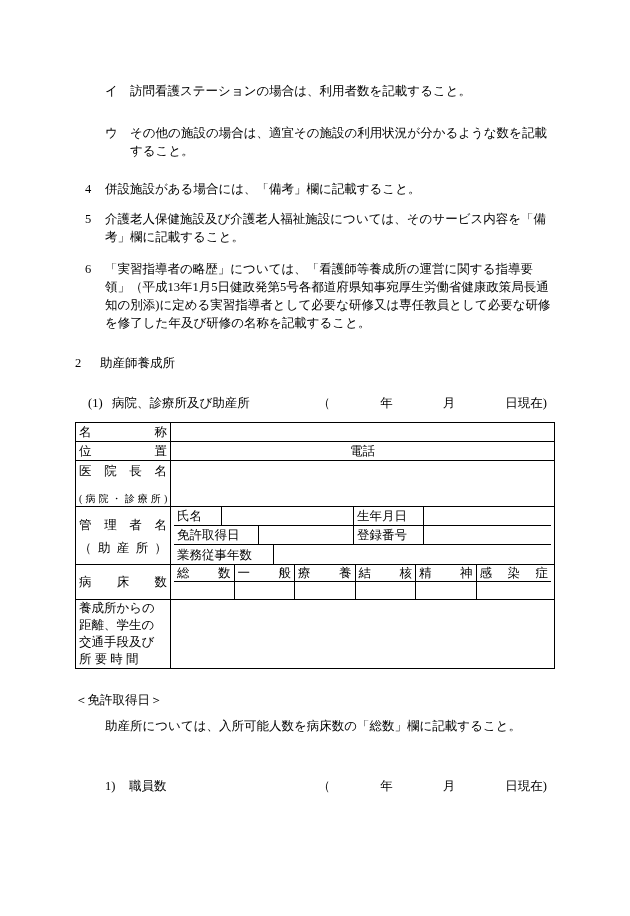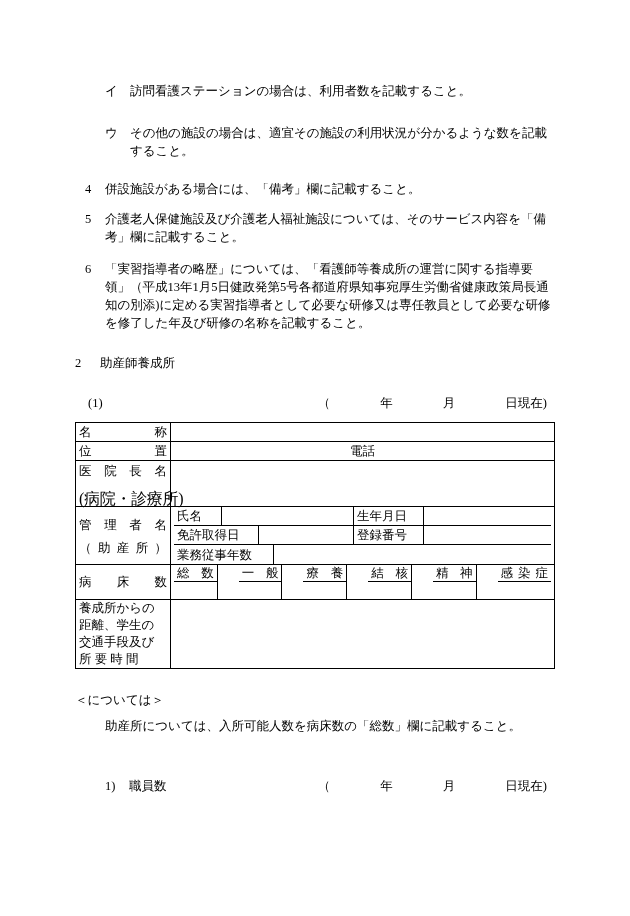--- a/index.html
+++ b/index.html
@@ -37,38 +37,38 @@
   .subline .hnum { margin-left: 13px; width: 24px; flex: none; }
   .subline .hdate { margin-left: auto; padding-right: 8px; white-space: pre; }
 
   
   table.form { border-collapse: collapse; width: 100%; margin-top: 10px; table-layout: fixed; padding-left: 36px; }
   table.form td { border: 1px solid #000; padding: 0 3px; vertical-align: middle; }
   td.lbl { text-align: justify; text-align-last: justify; }
   td.center { text-align: center; text-align-last: center; }
   td.nopad { padding: 0; }
   td.vtop { vertical-align: top; }
-  .sub2 { font-size: 16px; letter-spacing: -0.3px; white-space: nowrap; line-height: 14px; }
+  .sub2 { font-size: 10px; letter-spacing: -0.3px; white-space: nowrap; line-height: 14px; }
   .gap-top { margin-top: 12px; }
   td.multi {
     text-align: left; text-align-last: left;
     white-space: pre-line; line-height: 17px;
     vertical-align: top; padding-top: 2px;
   }
 
   
   .mgr { display: flex; flex-direction: column; width: 100%; }
   .mrow { display: flex; border-bottom: 1px solid #000; height: 19px; align-items: flex-start; }
   .mrow:last-child { border-bottom: none; }
   .mcell { border-right: 1px solid #000; height: 100%; padding: 0 3px; display: flex; align-items: center; overflow: hidden; }
   .mcell.last { border-right: none; }
   .mcell.grow { flex: 1; }
 
   
-  .beds { display: flex; width: 100%; height: 34px; gap: 21px; }
+  .beds { display: flex; width: 100%; height: 34px; }
   .bcol { flex: 1; border-right: 1px solid #000; display: flex; flex-direction: column; }
   .bcol.wide { flex: 1.25; }
   .bcol:last-child { border-right: none; }
   .bhead { height: 17px; line-height: 16px; border-bottom: 1px solid #000; padding: 0 3px; text-align: justify; text-align-last: justify; overflow: hidden; }
   .bval { flex: 1; }
 
   
   .guide-head { margin-top: 22px; }
   .guide-text { margin-top: 8px; margin-left: 30px; }
   .staffline { display: flex; margin-top: 42px; }
@@ -102,20 +102,21 @@
       <span class="ntext">「実習指導者の略歴」については、「看護師等養成所の運営に関する指導要領」（平成13年1月5日健政発第5号各都道府県知事宛厚生労働省健康政策局長通知の別添)に定める実習指導者として必要な研修又は専任教員として必要な研修を修了した年及び研修の名称を記載すること。</span>
     </div>
 
     <div class="sectionline">
       <span class="snum">2</span>
       <span>助産師養成所</span>
     </div>
 
     <div class="subline">
       <span class="hnum">(1)</span>
+      <span>病院、診療所及び助産所</span>
       <span class="hdate">（　　　　年　　　　月　　　　日現在)</span>
     </div>
 
     <table class="form">
       <colgroup>
           <col style="width:95px">
           <col>
         </colgroup>
       <tbody>
           <tr>
@@ -193,21 +194,21 @@
       <tr>
         <td class="lbl multi" style="height:66px">養成所からの
 距離、学生の
 交通手段及び
 所 要 時 間</td>
         <td></td>
       </tr>
     </tbody>
       </table>
 
-    <div class="guide-head">＜については＞</div>
+    <div class="guide-head">＜免許取得日＞</div>
     <div class="guide-text">助産所については、入所可能人数を病床数の「総数」欄に記載すること。</div>
 
     <div class="staffline">
       <span class="hnum">1)</span>
       <span>職員数</span>
       <span class="hdate">（　　　　年　　　　月　　　　日現在)</span>
     </div>
 
   </div>
 </div>

